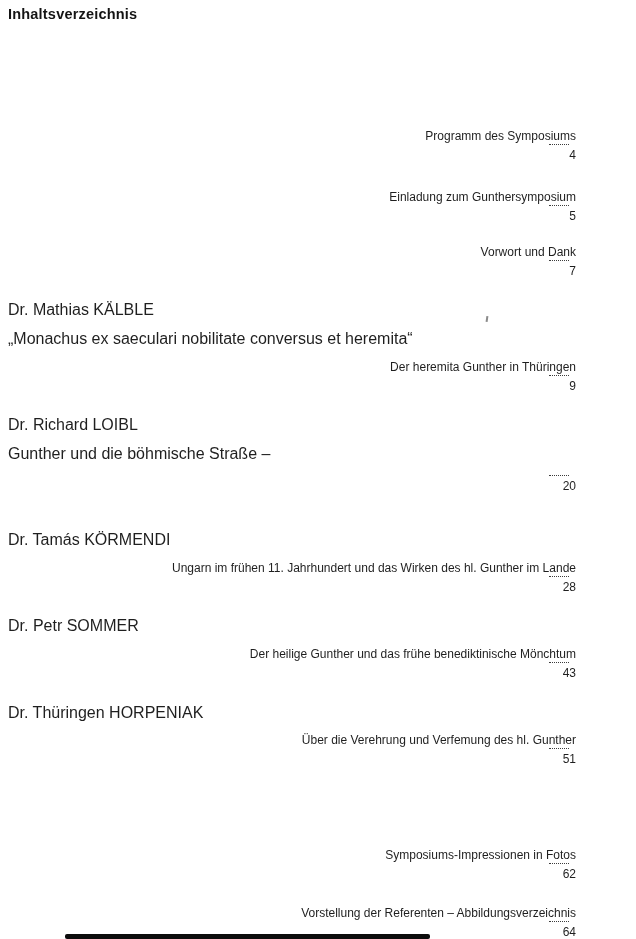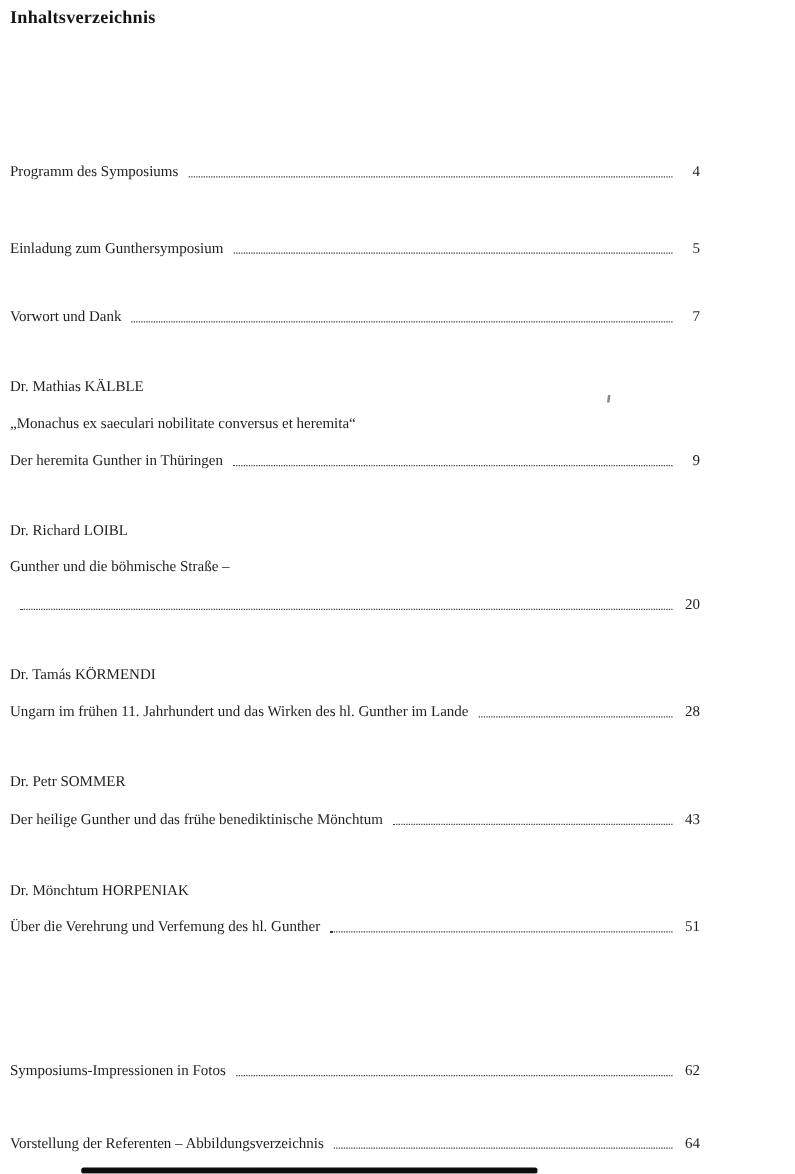--- a/index.html
+++ b/index.html
@@ -5,62 +5,63 @@
   html, body {
     margin: 0;
     padding: 0;
     background: #ffffff;
   }
   .page {
     position: relative;
     width: 636px;
     height: 939px;
     background: #ffffff;
-    font-family: Liberation Serif, serif;
+    font-family: Liberation Sans, sans-serif;
     color: #1f1f1f;
     overflow: hidden;
   }
   .doc-title {
     position: absolute;
     left: 8px;
     top: 6px;
     font-size: 14.5px;
     font-weight: bold;
     color: #141414;
     letter-spacing: 0.2px;
   }
   .toc-row {
     position: absolute;
     left: 8px;
-    right: 76px;
+    right: 60px;
     display: flex;
     align-items: flex-end;
     height: 16px;
     font-size: 12px;
     line-height: 15px;
     white-space: nowrap;
+    flex-direction: column;
   }
   .toc-label {
     flex: 0 0 auto;
   }
   .dot-leader {
     flex: 1 1 auto;
     border-bottom: 1.7px dotted #3c3c3c;
     margin: 0 7px 3px 8px;
     min-width: 20px;
   }
   .toc-page {
     flex: 0 0 auto;
     min-width: 15px;
     text-align: right;
   }
   .toc-line {
     position: absolute;
     left: 8px;
-    font-size: 12px;
+    font-size: 16px;
     line-height: 15px;
     white-space: nowrap;
   }
   .scan-bar {
     position: absolute;
     left: 65px;
     top: 934px;
     width: 365px;
     height: 5px;
     background: #0c0c0c;
@@ -123,21 +124,21 @@
     <span class="toc-page">28</span>
   </div>
 
   <div class="toc-line" style="top:618px">Dr. Petr SOMMER</div>
   <div class="toc-row" style="top:647px">
     <span class="toc-label">Der heilige Gunther und das frühe benediktinische Mönchtum</span>
     <span class="dot-leader"></span>
     <span class="toc-page">43</span>
   </div>
 
-  <div class="toc-line" style="top:705px">Dr. Mönchtum HORPENIAK</div>
+  <div class="toc-line" style="top:705px">Dr. Thüringen HORPENIAK</div>
   <div class="toc-row" style="top:733px">
     <span class="toc-label">Über die Verehrung und Verfemung des hl. Gunther</span>
     <span class="dot-leader"></span>
     <span class="toc-page">51</span>
   </div>
 
 
   <div class="toc-row" style="top:848px">
     <span class="toc-label">Symposiums-Impressionen in Fotos</span>
     <span class="dot-leader"></span>

